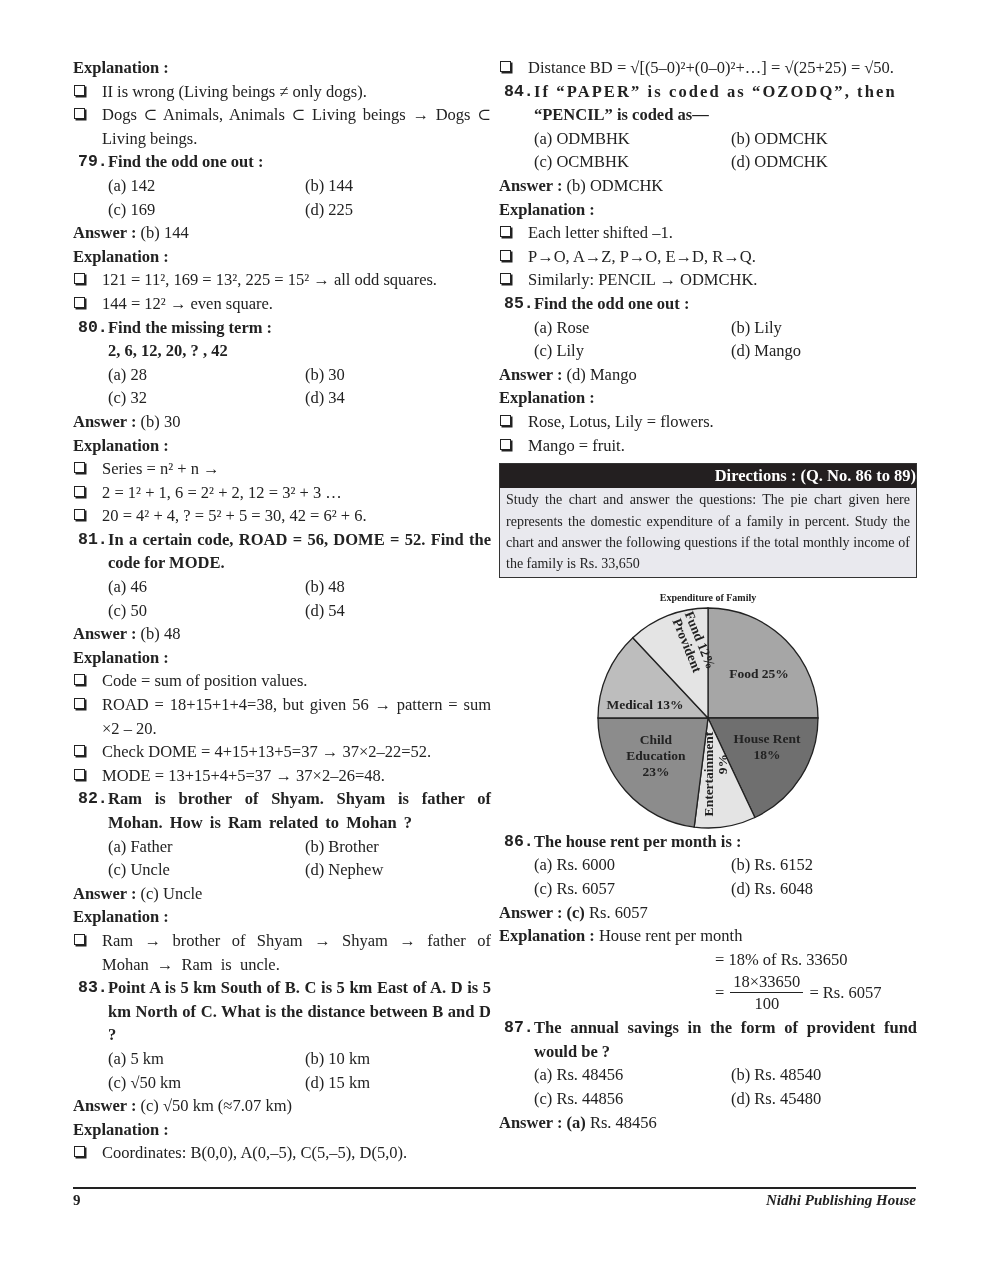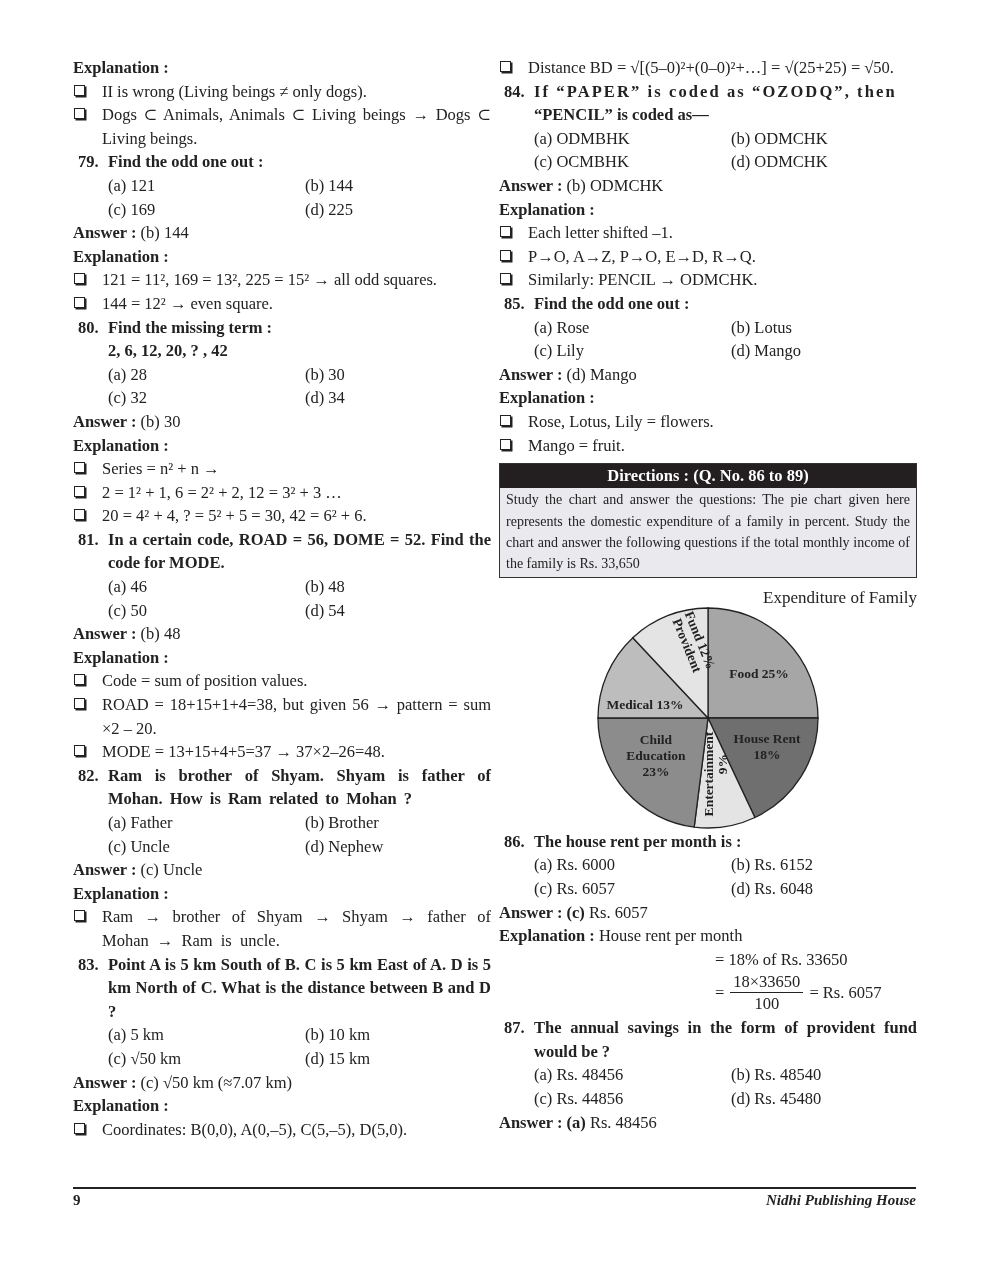--- a/index.html
+++ b/index.html
@@ -11,56 +11,56 @@
   .col { position: absolute; top: 56px; }
   .col-left { left: 73px; width: 418px; }
   .col-right { left: 499px; width: 418px; }
   .b { font-weight: bold; }
   .bullet { position: relative; padding-left: 29px; text-align: justify; }
   .bullet .box {
     position: absolute; left: 1px; top: 5px; width: 11px; height: 11px;
     border: 1.6px solid #222; box-shadow: 1.5px 1.5px 0 #222; box-sizing: border-box;
   }
   .q { position: relative; padding-left: 35px; font-weight: bold; text-align: justify; }
-  .q .num { position: absolute; left: 5px; top: 0; }
+  .q .num { position: absolute; left: 5px; top: 0; font-family: Liberation Mono, monospace; }
   .opts { display: grid; grid-template-columns: 197px 1fr; padding-left: 35px; }
   .series { padding-left: 35px; font-weight: bold; }
   .directions {
     border: 1.5px solid #333; background: #e9e9ee; margin-top: 6px; margin-bottom: 4px;
   }
   .directions .hdr {
-    background: #231f20; color: #ffffff; text-align: center; font-weight: bold;
+    background: #231f20; color: #ffffff; text-align: right; font-weight: bold;
     padding: 1px 0 1px; line-height: 22px;
   }
   .directions .body {
     padding: 1px 6px 2px 6px; text-align: justify; line-height: 21.4px; font-size: 14px;
   }
   .chart-wrap { position: relative; width: 418px; height: 248px; }
-  .chart-title { position: absolute; left: 0; right: 0; top: 4px; text-align: right; font-weight: normal; font-size: 17px; }
+  .chart-title { position: absolute; left: 0; right: 0; top: 4px; text-align: center; font-weight: bold; font-size: 10px; }
   .chart-svg { position: absolute; left: 0; top: 0; }
   .frac-line { display: flex; align-items: center; justify-content: flex-start; }
   .frac { display: inline-flex; flex-direction: column; align-items: center; margin: 0 6px; }
   .frac .n { border-bottom: 1.3px solid #222; padding: 0 3px; line-height: 21px; }
   .frac .d { line-height: 21px; text-align: center; }
   .footer-line { position: absolute; left: 73px; width: 843px; top: 1187px; border-top: 2px solid #222; }
   .page-num { position: absolute; left: 73px; top: 1189px; font-weight: bold; font-size: 15px; }
   .publisher { position: absolute; right: 73px; top: 1189px; font-weight: bold; font-style: italic; font-size: 15px; }
 </style>
 </head>
 <body>
 
 <div class="col col-left">
 
   <div class="b">Explanation :</div>
   <div class="bullet"><span class="box"></span><span>II is wrong (Living beings ≠ only dogs).</span></div>
   <div class="bullet"><span class="box"></span><span>Dogs ⊂ Animals, Animals ⊂ Living beings → Dogs ⊂ Living beings.</span></div>
 
   <div class="q"><span class="num">79.</span><span>Find the odd one out :</span></div>
   <div class="opts">
-    <span>(a) 121</span>
+    <span>(a) 142</span>
     <span>(b) 144</span>
     <span>(c) 169</span>
     <span>(d) 225</span>
   </div>
   <div><span class="b">Answer :</span> <span>(b) 144</span></div>
   <div class="b">Explanation :</div>
   <div class="bullet"><span class="box"></span><span>121 = 11², 169 = 13², 225 = 15² → all odd squares.</span></div>
   <div class="bullet"><span class="box"></span><span>144 = 12² → even square.</span></div>
 
   <div class="q"><span class="num">80.</span><span>Find the missing term :</span></div>
@@ -81,20 +81,21 @@
   <div class="opts">
     <span>(a) 46</span>
     <span>(b) 48</span>
     <span>(c) 50</span>
     <span>(d) 54</span>
   </div>
   <div><span class="b">Answer :</span> <span>(b) 48</span></div>
   <div class="b">Explanation :</div>
   <div class="bullet"><span class="box"></span><span>Code = sum of position values.</span></div>
   <div class="bullet"><span class="box"></span><span>ROAD = 18+15+1+4=38, but given 56 → pattern = sum ×2 – 20.</span></div>
+  <div class="bullet"><span class="box"></span><span>Check DOME = 4+15+13+5=37 → 37×2–22=52.</span></div>
   <div class="bullet"><span class="box"></span><span>MODE = 13+15+4+5=37 → 37×2–26=48.</span></div>
 
   <div class="q" style="word-spacing:3px;"><span class="num">82.</span><span>Ram is brother of Shyam. Shyam is father of Mohan. How is Ram related to Mohan ?</span></div>
   <div class="opts">
     <span>(a) Father</span>
     <span>(b) Brother</span>
     <span>(c) Uncle</span>
     <span>(d) Nephew</span>
   </div>
   <div><span class="b">Answer :</span> <span>(c) Uncle</span></div>
@@ -130,21 +131,21 @@
   </div>
   <div><span class="b">Answer :</span> <span>(b) ODMCHK</span></div>
   <div class="b">Explanation :</div>
   <div class="bullet"><span class="box"></span><span>Each letter shifted –1.</span></div>
   <div class="bullet"><span class="box"></span><span>P→O, A→Z, P→O, E→D, R→Q.</span></div>
   <div class="bullet"><span class="box"></span><span>Similarly: PENCIL → ODMCHK.</span></div>
 
   <div class="q"><span class="num">85.</span><span>Find the odd one out :</span></div>
   <div class="opts">
     <span>(a) Rose</span>
-    <span>(b) Lotus</span>
+    <span>(b) Lily</span>
     <span>(c) Lily</span>
     <span>(d) Mango</span>
   </div>
   <div><span class="b">Answer :</span> <span>(d) Mango</span></div>
   <div class="b">Explanation :</div>
   <div class="bullet"><span class="box"></span><span>Rose, Lotus, Lily = flowers.</span></div>
   <div class="bullet"><span class="box"></span><span>Mango = fruit.</span></div>
 
   <div class="directions">
     <div class="hdr">Directions : (Q. No. 86 to 89)</div>

